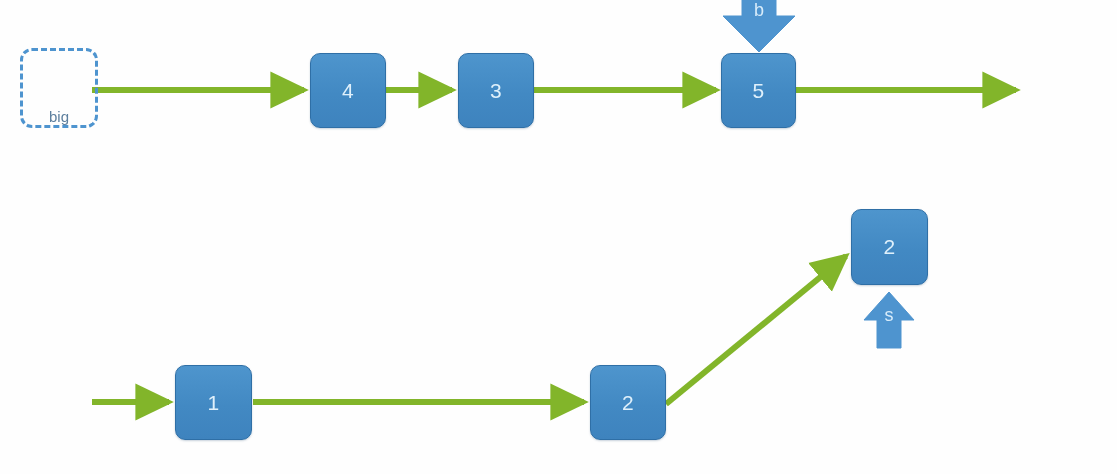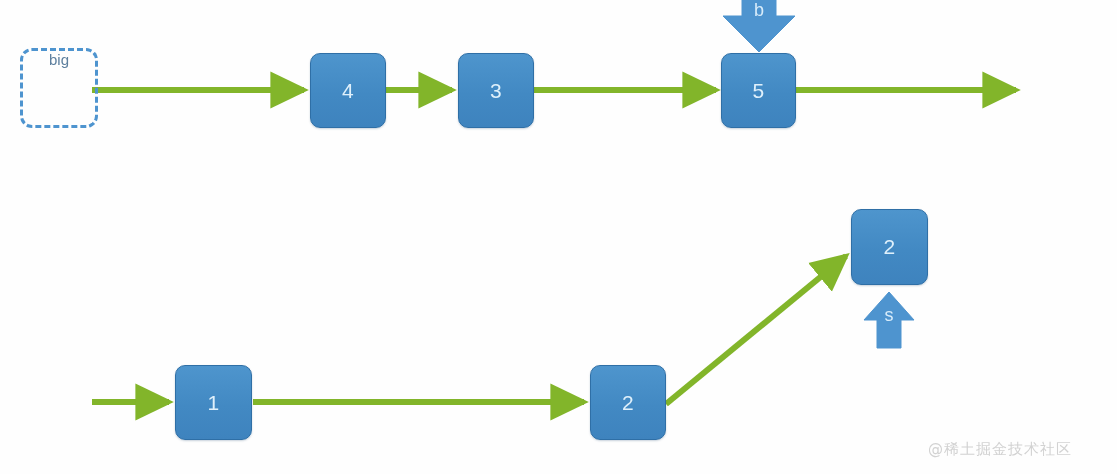--- a/index.html
+++ b/index.html
@@ -41,21 +41,21 @@
   .node-box.wide {
     font-size: 20px;
   }
   .ghost-box {
     position: absolute;
     box-sizing: border-box;
     border-radius: 12px;
     border: 3px dashed #4e94cf;
     background: transparent;
     display: flex;
-    align-items: flex-start;
+    align-items: flex-end;
     justify-content: center;
     color: #5d7f9e;
     font-size: 15px;
   }
   .ptr-label {
     position: absolute;
     color: #d8ecfa;
     font-size: 18px;
     text-align: center;
     pointer-events: none;
@@ -134,15 +134,14 @@
   </div>
 
   <div class="node-box" style="left:851px; top:209px; width:77px; height:76px;">
     <span>2</span>
   </div>
 
   <div class="ptr-label" style="left:869px; top:305px; width:40px;">
     <span>s</span>
   </div>
 
-  <div class="watermark" style="left:928px; top:440px;">@稀土掘金技术社区</div>
 
 </div>
 
 </body></html>

